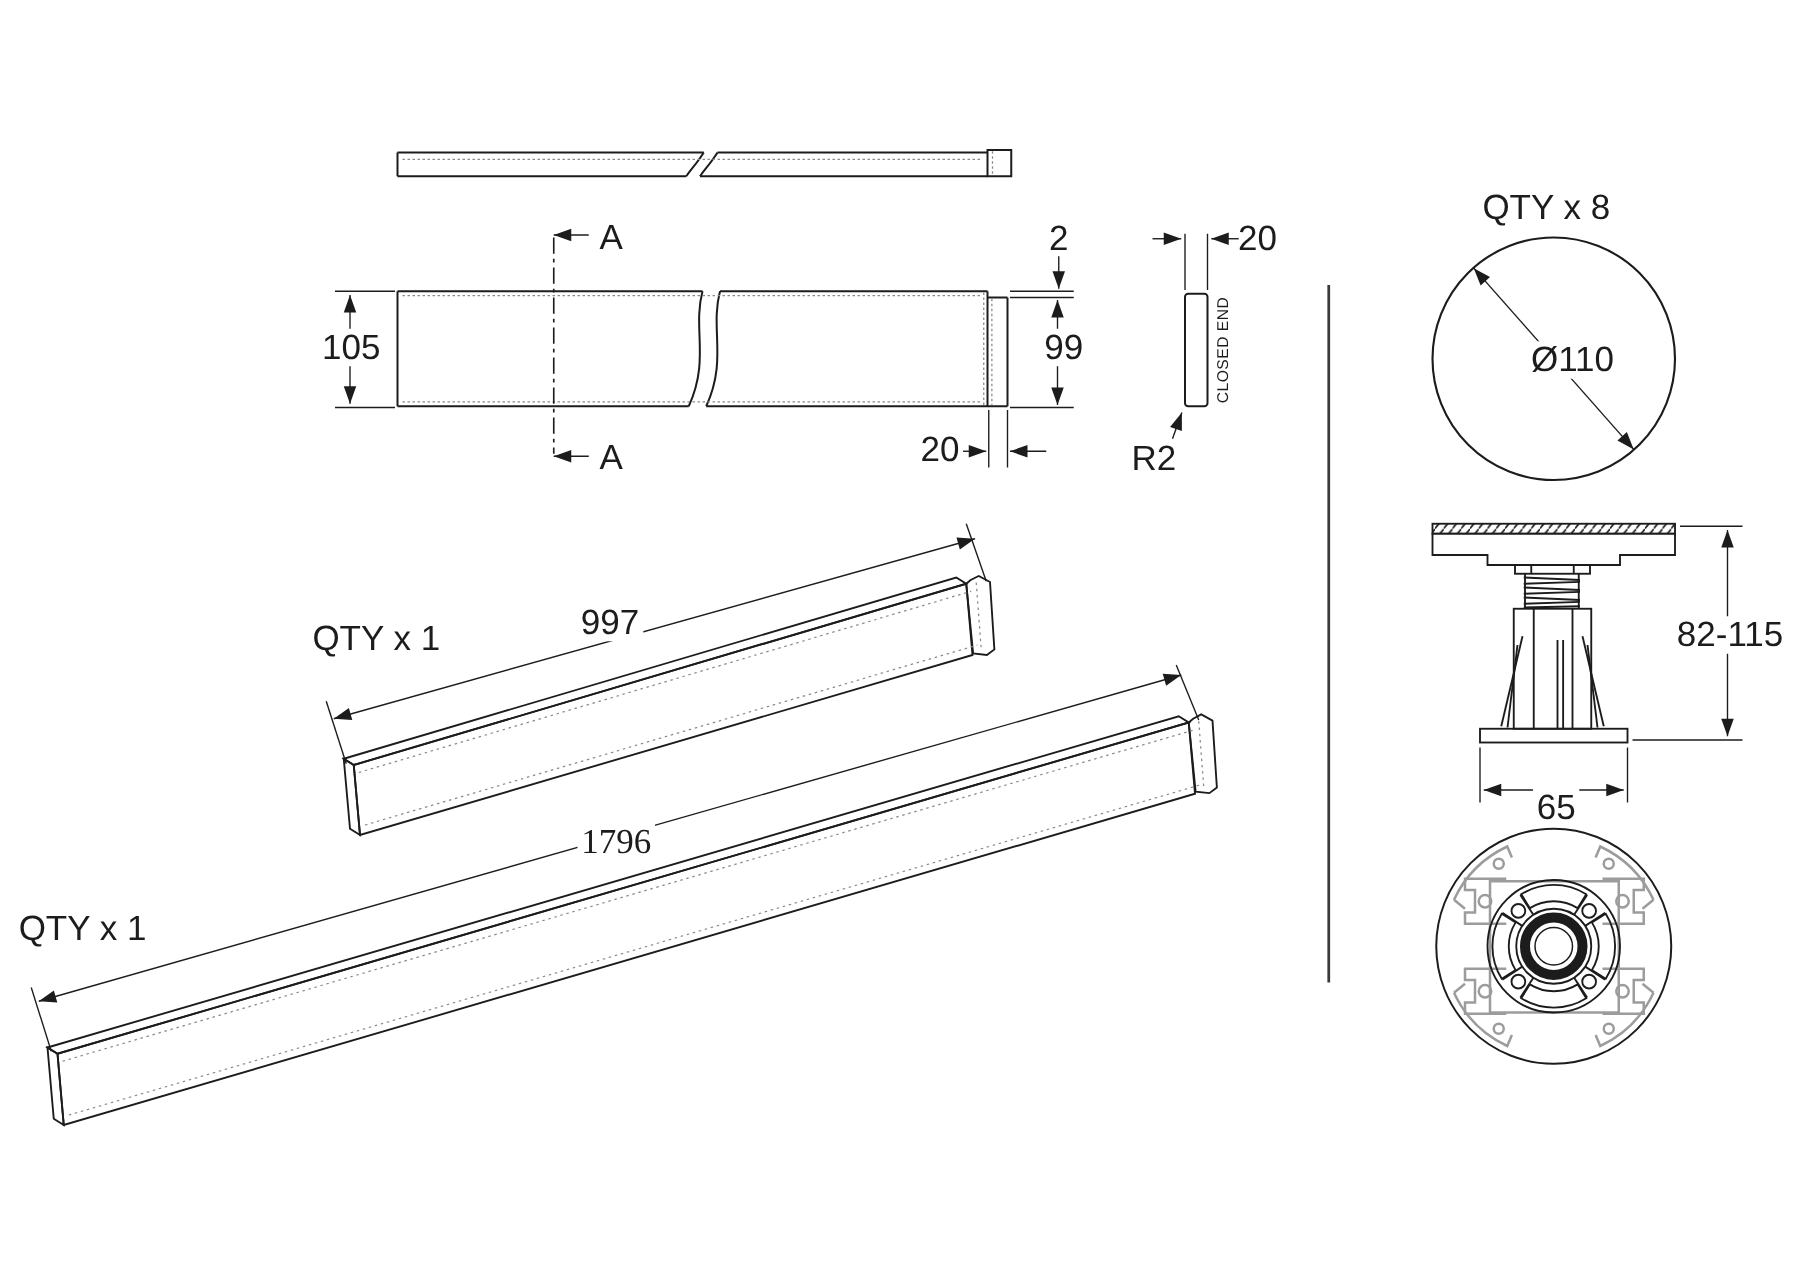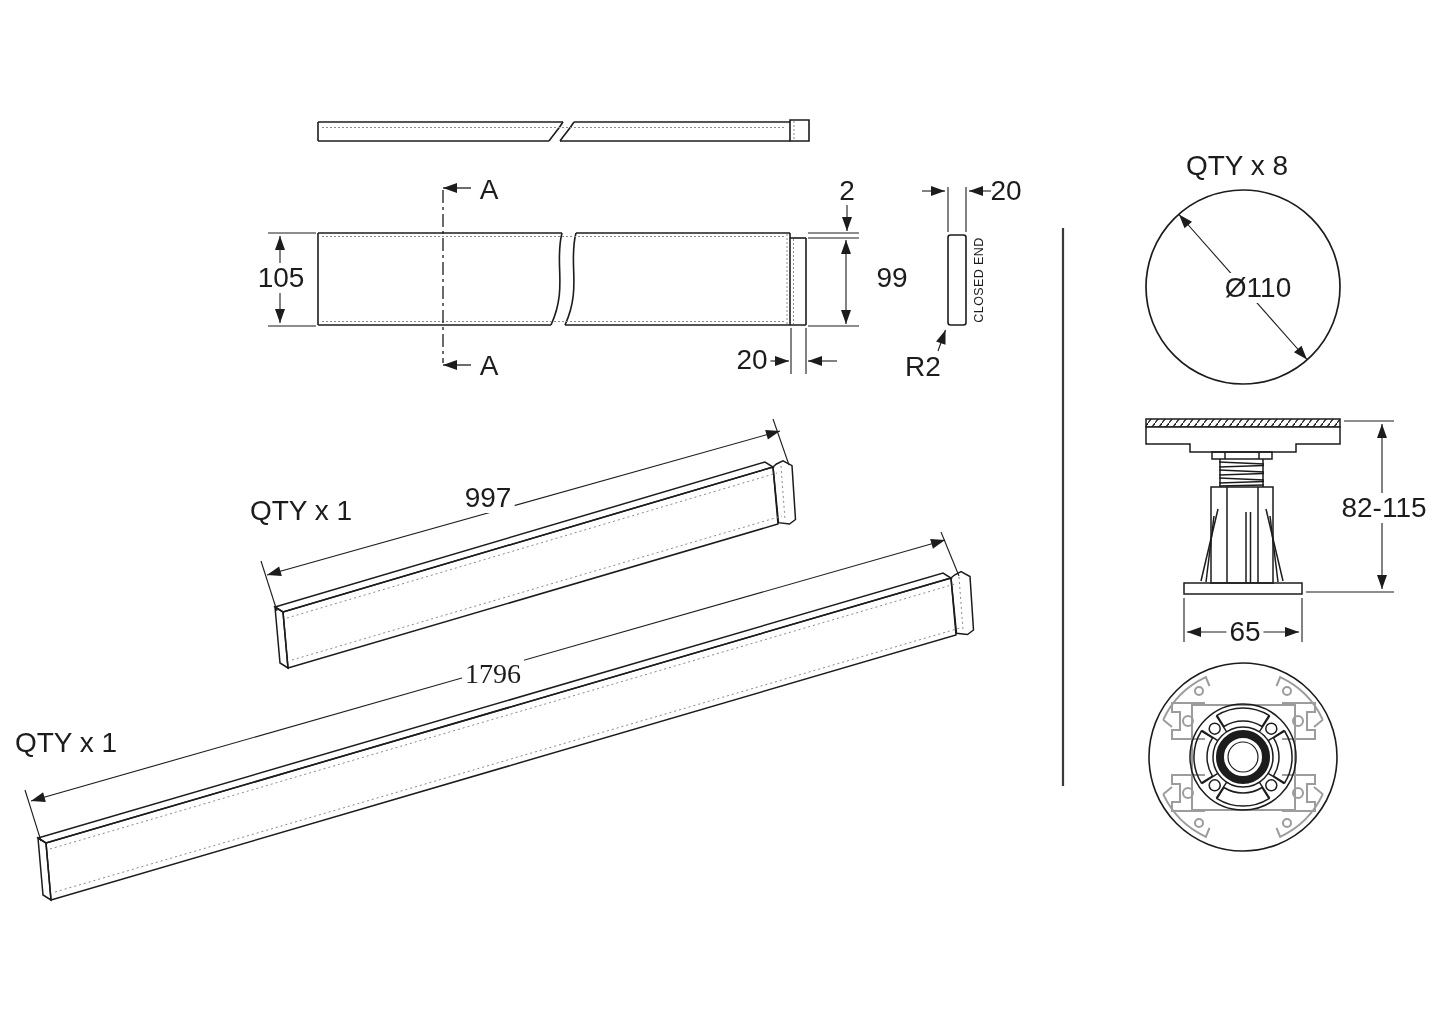--- a/index.html
+++ b/index.html
@@ -232,32 +232,32 @@
     <line x1="25" y1="790" x2="41" y2="841"></line>
     <line x1="941" y1="532" x2="959" y2="576"></line>
     <line x1="31" y1="801" x2="945" y2="540" marker-start="url(#arw)" marker-end="url(#arw)"></line>
   </g>
 </svg>
 
   <span class="lbl bg" style="left:281px;top:278px;">105</span>
   <span class="lbl" style="left:489px;top:190px;">A</span>
   <span class="lbl" style="left:489px;top:366px;">A</span>
   <span class="lbl" style="left:847px;top:191px;">2</span>
-  <span class="lbl bg" style="left:892px;top:278px;">99</span>
+  <span class="lbl bg" style="left:851px;top:278px;">99</span>
   <span class="lbl bg" style="left:752px;top:360px;">20</span>
 
   <span class="lbl" style="left:1006px;top:191px;">20</span>
   <span class="lbl small rot" style="left:979px;top:280px;">CLOSED END</span>
   <span class="lbl" style="left:923px;top:367px;">R2</span>
 
   <span class="lbl" style="left:1237px;top:166px;">QTY x 8</span>
   <span class="lbl bg" style="left:1243px;top:288px;margin-left:15px;">Ø110</span>
 
   <span class="lbl bg" style="left:1384px;top:508px;text-align:right;">82-115</span>
-  <span class="lbl bg" style="left:1245px;top:632px;">65</span>
+  <span class="lbl bg" style="left:1245px;top:646px;">65</span>
 
   <span class="lbl" style="left:301px;top:511px;">QTY x 1</span>
   <span class="lbl bg" style="left:488px;top:498px;">997</span>
 
   <span class="lbl" style="left:66px;top:743px;">QTY x 1</span>
   <span class="lbl bg" style="left:493px;top:674px;font-family:Liberation Serif, serif;">1796</span>
 
 </div>
 
 </body></html>

